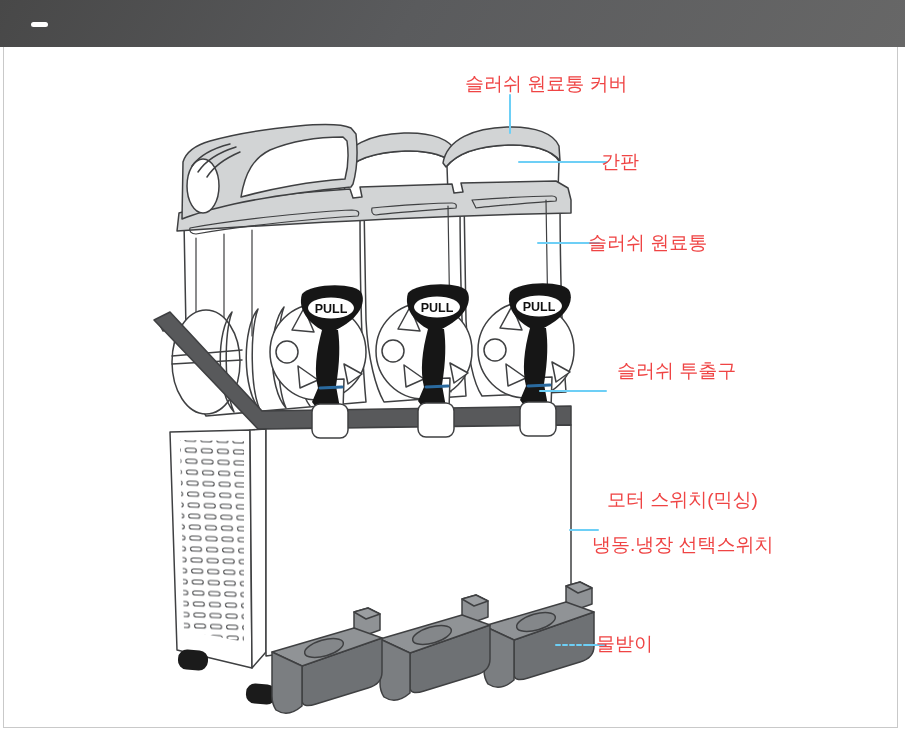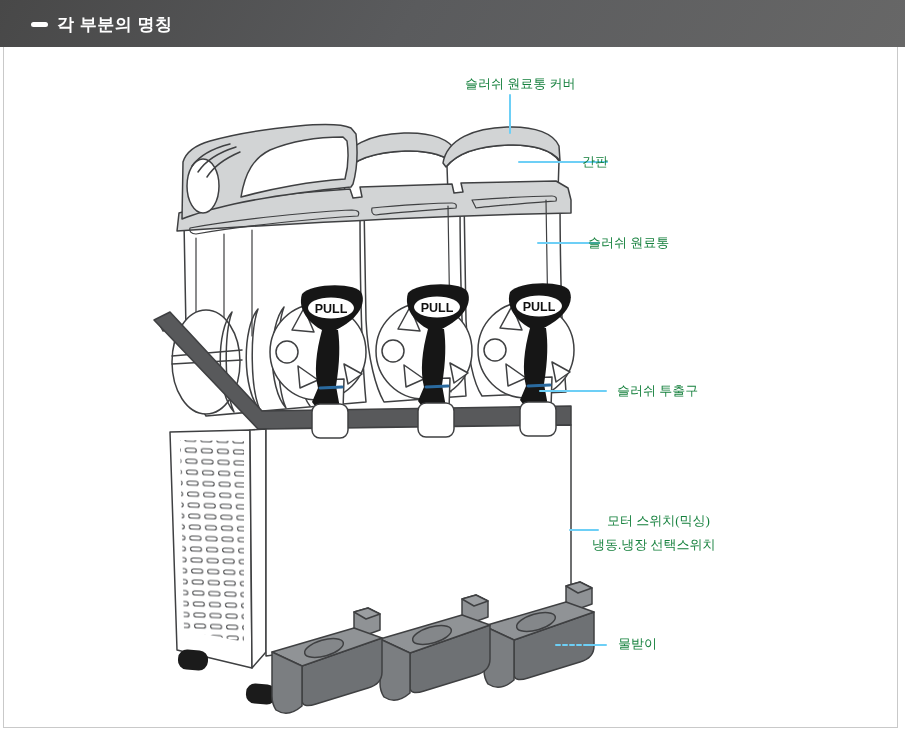--- a/index.html
+++ b/index.html
@@ -5,30 +5,29 @@
   html,body{margin:0;padding:0;background:#fff;}
   .page{position:relative;width:905px;height:732px;background:#fff;overflow:hidden;
         font-family:"Liberation Sans","DejaVu Sans",sans-serif;}
   .header{position:absolute;left:0;top:0;width:905px;height:47px;
           background:linear-gradient(120deg,#484848 0%,#5a5b5d 45%,#676767 100%);}
   .header-dash{position:absolute;left:31px;top:22px;width:17px;height:5px;border-radius:2.5px;background:#fff;}
   .header-title{position:absolute;left:57px;top:13px;color:#fff;font-size:17px;font-weight:bold;letter-spacing:0.5px;}
   .panel{position:absolute;left:3px;top:47px;width:895px;height:681px;background:#fff;
          border:1px solid #c9c9c9;border-top:none;box-sizing:border-box;}
   .diagram-svg{position:absolute;left:0;top:0;}
-  .lbl{position:absolute;font-size:13px;color:#15803d;white-space:nowrap;line-height:14px;font-family:Liberation Serif, serif;}
+  .lbl{position:absolute;font-size:19px;color:#ef4444;white-space:nowrap;line-height:14px;}
 </style>
 </head>
 <body>
 
 <div class="page">
 
   <div class="header">
     <div class="header-dash"></div>
-    <div class="header-title">각 부분의 명칭</div>
   </div>
 
   <div class="panel"></div>
 
   <svg class="diagram-svg" width="905" height="732" viewBox="0 0 905 732">
     <defs>
       <pattern id="ventpat" width="16" height="11" patternUnits="userSpaceOnUse" patternTransform="rotate(-3) skewY(5)">
         <rect width="16" height="11" fill="#fff"></rect>
         <rect x="1.5" y="3" width="11" height="4" rx="2" fill="#fff" stroke="#4a4b4d" stroke-width="1.1"></rect>
       </pattern>
@@ -132,20 +131,20 @@
         <path d="M538,243 L599,243"></path>
         <path d="M540,391 L606,391"></path>
         <path d="M570,530 L598,530"></path>
         <path d="M556,645 L584,645" stroke-dasharray="4 3"></path>
         <path d="M584,645 L606,645"></path>
       </g>
     </g>
   </svg>
 
   <div class="lbl" style="left:465px;top:77px">슬러쉬 원료통 커버</div>
-  <div class="lbl" style="left:582px;top:155px">간판</div>
+  <div class="lbl" style="left:601px;top:155px">간판</div>
   <div class="lbl" style="left:588px;top:236px">슬러쉬 원료통</div>
-  <div class="lbl" style="left:617px;top:384px">슬러쉬 투출구</div>
-  <div class="lbl" style="left:607px;top:514px">모터 스위치(믹싱)</div>
+  <div class="lbl" style="left:617px;top:364px">슬러쉬 투출구</div>
+  <div class="lbl" style="left:607px;top:493px">모터 스위치(믹싱)</div>
   <div class="lbl" style="left:592px;top:538px">냉동.냉장 선택스위치</div>
-  <div class="lbl" style="left:618px;top:637px">물받이</div>
+  <div class="lbl" style="left:596px;top:637px">물받이</div>
 
 </div>
 
 </body></html>

